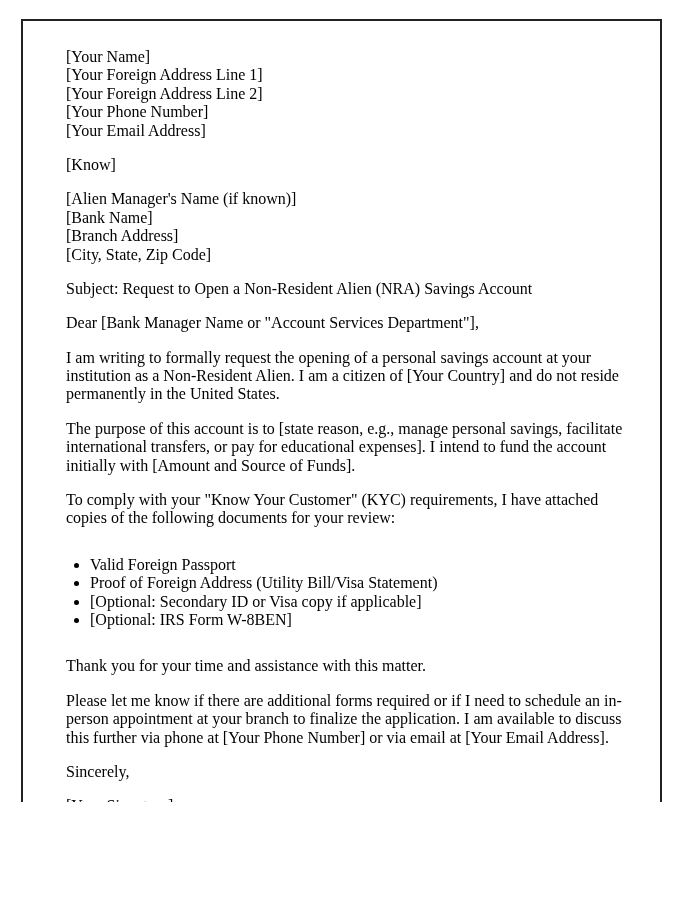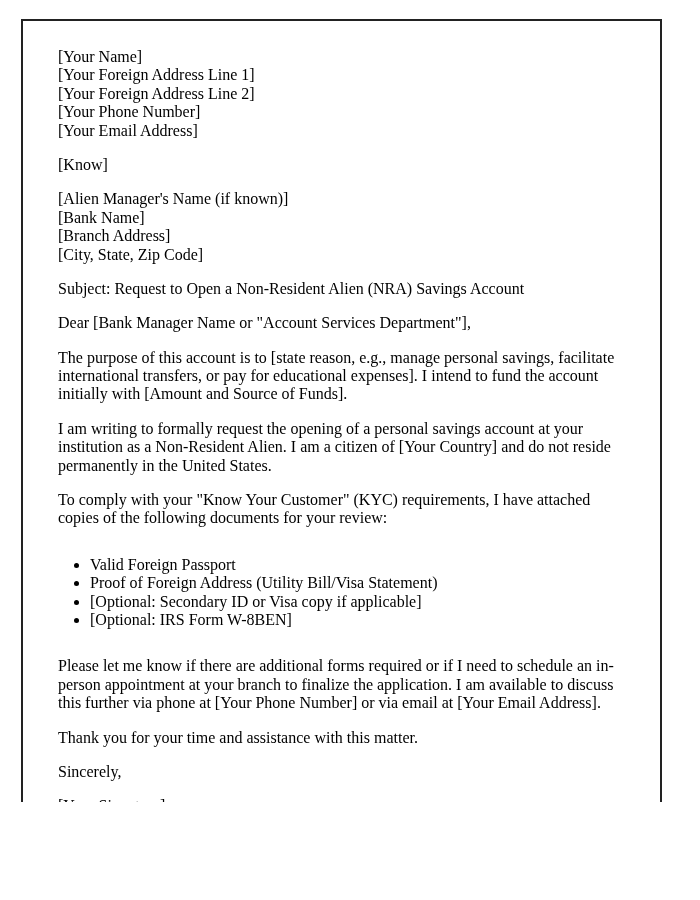--- a/index.html
+++ b/index.html
@@ -19,21 +19,21 @@
     border-bottom: none;
     padding: 11px 20px 0 27px;
     overflow: hidden;
     background: #ffffff;
     font-family: "Liberation Serif", "DejaVu Serif", serif;
     font-size: 16px;
     line-height: 1.15;
     color: #000000;
   }
   .page p {
-    margin: 16px 8px;
+    margin: 16px 16px;
   }
   .subject {
     font-weight: normal;
   }
   .page ul {
     margin: 28px 0;
     padding-left: 40px;
     list-style-type: disc;
   }
 </style>
@@ -52,35 +52,35 @@
 
   <p><span>[Alien Manager's Name (if known)]</span><br>
   <span>[Bank Name]</span><br>
   <span>[Branch Address]</span><br>
   <span>[City, State, Zip Code]</span></p>
 
   <p class="subject">Subject: Request to Open a Non-Resident Alien (NRA) Savings Account</p>
 
   <p>Dear [Bank Manager Name or "Account Services Department"],</p>
 
+  <p>I am writing to formally request the opening of a personal savings account at your institution as a Non-Resident Alien. I am a citizen of [Your Country] and do not reside permanently in the United States.</p>
+
   <p>The purpose of this account is to [state reason, e.g., manage personal savings, facilitate international transfers, or pay for educational expenses]. I intend to fund the account initially with [Amount and Source of Funds].</p>
-
-  <p>I am writing to formally request the opening of a personal savings account at your institution as a Non-Resident Alien. I am a citizen of [Your Country] and do not reside permanently in the United States.</p>
 
   <p>To comply with your "Know Your Customer" (KYC) requirements, I have attached copies of the following documents for your review:</p>
 
   <ul>
     <li>Valid Foreign Passport</li>
     <li>Proof of Foreign Address (Utility Bill/Visa Statement)</li>
     <li>[Optional: Secondary ID or Visa copy if applicable]</li>
     <li>[Optional: IRS Form W-8BEN]</li>
   </ul>
 
+  <p>Thank you for your time and assistance with this matter.</p>
+
   <p>Please let me know if there are additional forms required or if I need to schedule an in-person appointment at your branch to finalize the application. I am available to discuss this further via phone at [Your Phone Number] or via email at [Your Email Address].</p>
-
-  <p>Thank you for your time and assistance with this matter.</p>
 
   <p>Sincerely,</p>
 
   <p><span>[Your Signature]</span><br>
   <span>[Your Printed Name]</span></p>
 
 </div>
 
 </body></html>

